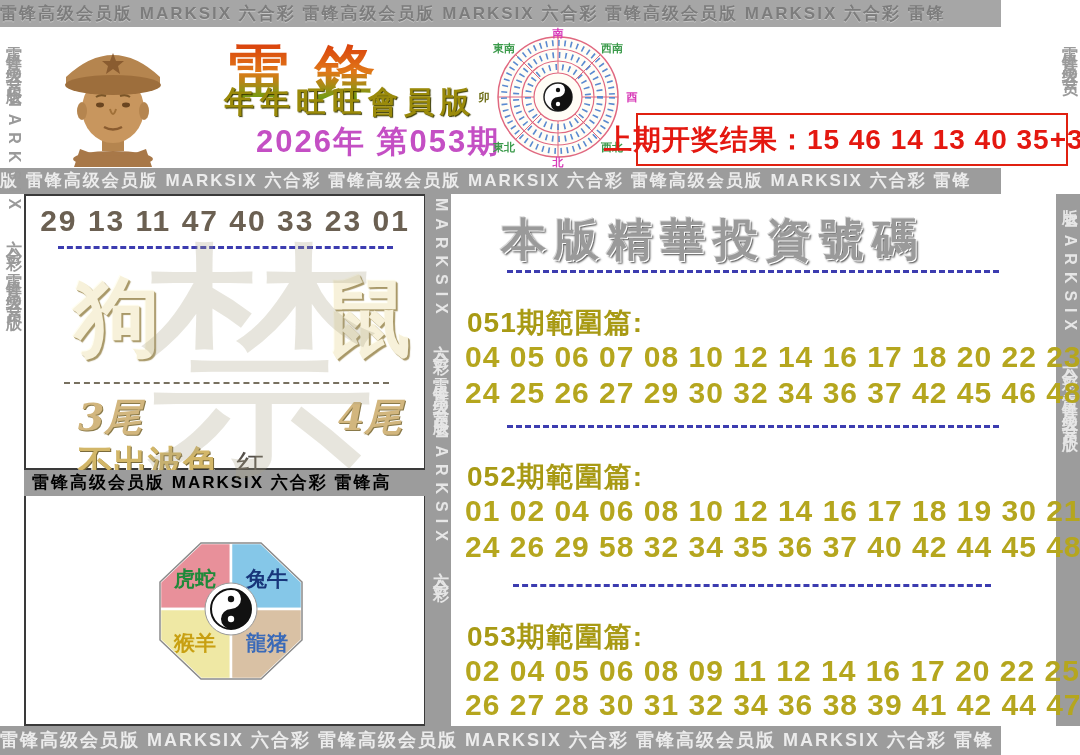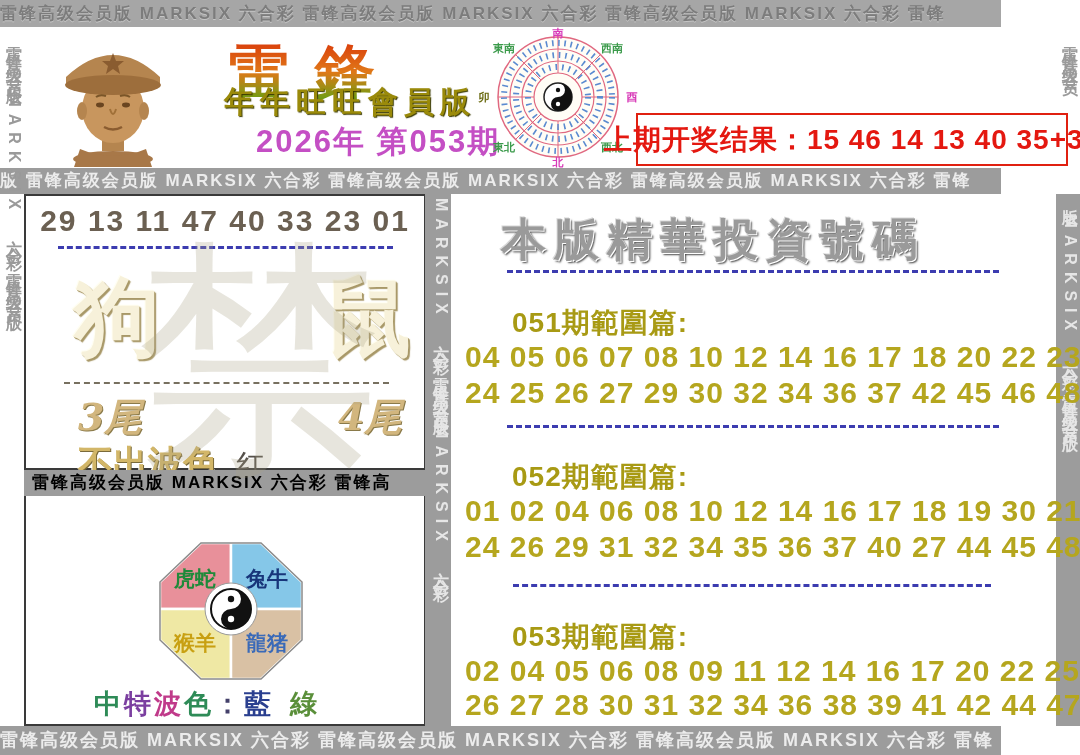--- a/index.html
+++ b/index.html
@@ -105,21 +105,21 @@
   
   #right-panel { position:absolute; left:451px; top:194px; width:605px; height:532px; background:#fff;border-radius:8px; }
   #main-title {
     position:absolute; left:50px; top:16px; font-size:45px; font-weight:bold;
     font-family:"DejaVu Serif", serif; letter-spacing:8px; color:#9a9a9a;
     text-shadow:1px 1px 0 #ffffff, 2px 2px 2px #4a4a4a, -1px -1px 0 #d8d8d8;
   }
   #rp-dash1 { left:56px; top:76px; width:492px; }
   #rp-dash2 { left:56px; top:231px; width:492px; }
   #rp-dash3 { left:62px; top:390px; width:478px; }
-  .sec-label { position:absolute; left:16px; font-size:28px; font-weight:bold; color:#a89a14; letter-spacing:1px;margin-left:45px; }
+  .sec-label { position:absolute; left:16px; font-size:28px; font-weight:bold; color:#a89a14; letter-spacing:1px; }
   .sec-line { position:absolute; left:14px; font-size:30px; font-weight:bold; color:#b5a61e; letter-spacing:1px; white-space:nowrap; }
   #sec1-label { top:110px; } #sec1-l1 { top:146px; } #sec1-l2 { top:182px; }
   #sec2-label { top:264px; } #sec2-l1 { top:300px; } #sec2-l2 { top:336px; }
   #sec3-label { top:424px; } #sec3-l1 { top:460px; } #sec3-l2 { top:494px; }
 </style>
 </head>
 <body>
 
 <div id="page">
 
@@ -228,37 +228,34 @@
         <text x="111" y="46" fill="#17357a">兔牛</text>
         <text x="39" y="110" fill="#c8a012">猴羊</text>
         <text x="111" y="110" fill="#3a6ab8">龍猪</text>
       </g>
       <circle cx="75" cy="69" r="26" fill="#ffffff" stroke="#999" stroke-width="1"></circle>
       <circle cx="75" cy="69" r="20" fill="#ffffff" stroke="#111" stroke-width="2"></circle>
       <path d="M75,49 A20,20 0 0 1 75,89 A10,10 0 0 1 75,69 A10,10 0 0 0 75,49 Z" fill="#111"></path>
       <circle cx="75" cy="59" r="3.2" fill="#111"></circle>
       <circle cx="75" cy="79" r="3.2" fill="#fff"></circle>
     </svg>
-    <div id="mid-wave">
-      <span style="color: rgb(46, 139, 87);">中</span><span style="color: rgb(123, 63, 160);">特</span><span style="color: rgb(192, 58, 138);">波</span><span style="color: rgb(46, 139, 87);">色</span><span style="color: rgb(68, 64, 106);">：</span><span style="color: rgb(42, 63, 143);">藍</span><span class="gap" style="color: rgb(90, 143, 58);">綠</span>
-    </div>
   </div>
 
   <div id="right-panel">
     <div id="main-title">本版精華投資號碼</div>
     <div id="rp-dash1" class="dash-blue"></div>
 
     <div id="sec1-label" class="sec-label">051期範圍篇:</div>
     <div id="sec1-l1" class="sec-line">04 05 06 07 08 10 12 14 16 17 18 20 22 23</div>
     <div id="sec1-l2" class="sec-line">24 25 26 27 29 30 32 34 36 37 42 45 46 48</div>
     <div id="rp-dash2" class="dash-blue"></div>
 
     <div id="sec2-label" class="sec-label">052期範圍篇:</div>
     <div id="sec2-l1" class="sec-line">01 02 04 06 08 10 12 14 16 17 18 19 30 21</div>
-    <div id="sec2-l2" class="sec-line">24 26 29 31 32 34 35 36 37 40 27 44 45 48</div>
+    <div id="sec2-l2" class="sec-line">24 26 29 58 32 34 35 36 37 40 42 44 45 48</div>
     <div id="rp-dash3" class="dash-blue"></div>
 
     <div id="sec3-label" class="sec-label">053期範圍篇:</div>
     <div id="sec3-l1" class="sec-line">02 04 05 06 08 09 11 12 14 16 17 20 22 25</div>
     <div id="sec3-l2" class="sec-line">26 27 28 30 31 32 34 36 38 39 41 42 44 47</div>
   </div>
 
 </div>
 
 </body></html>

